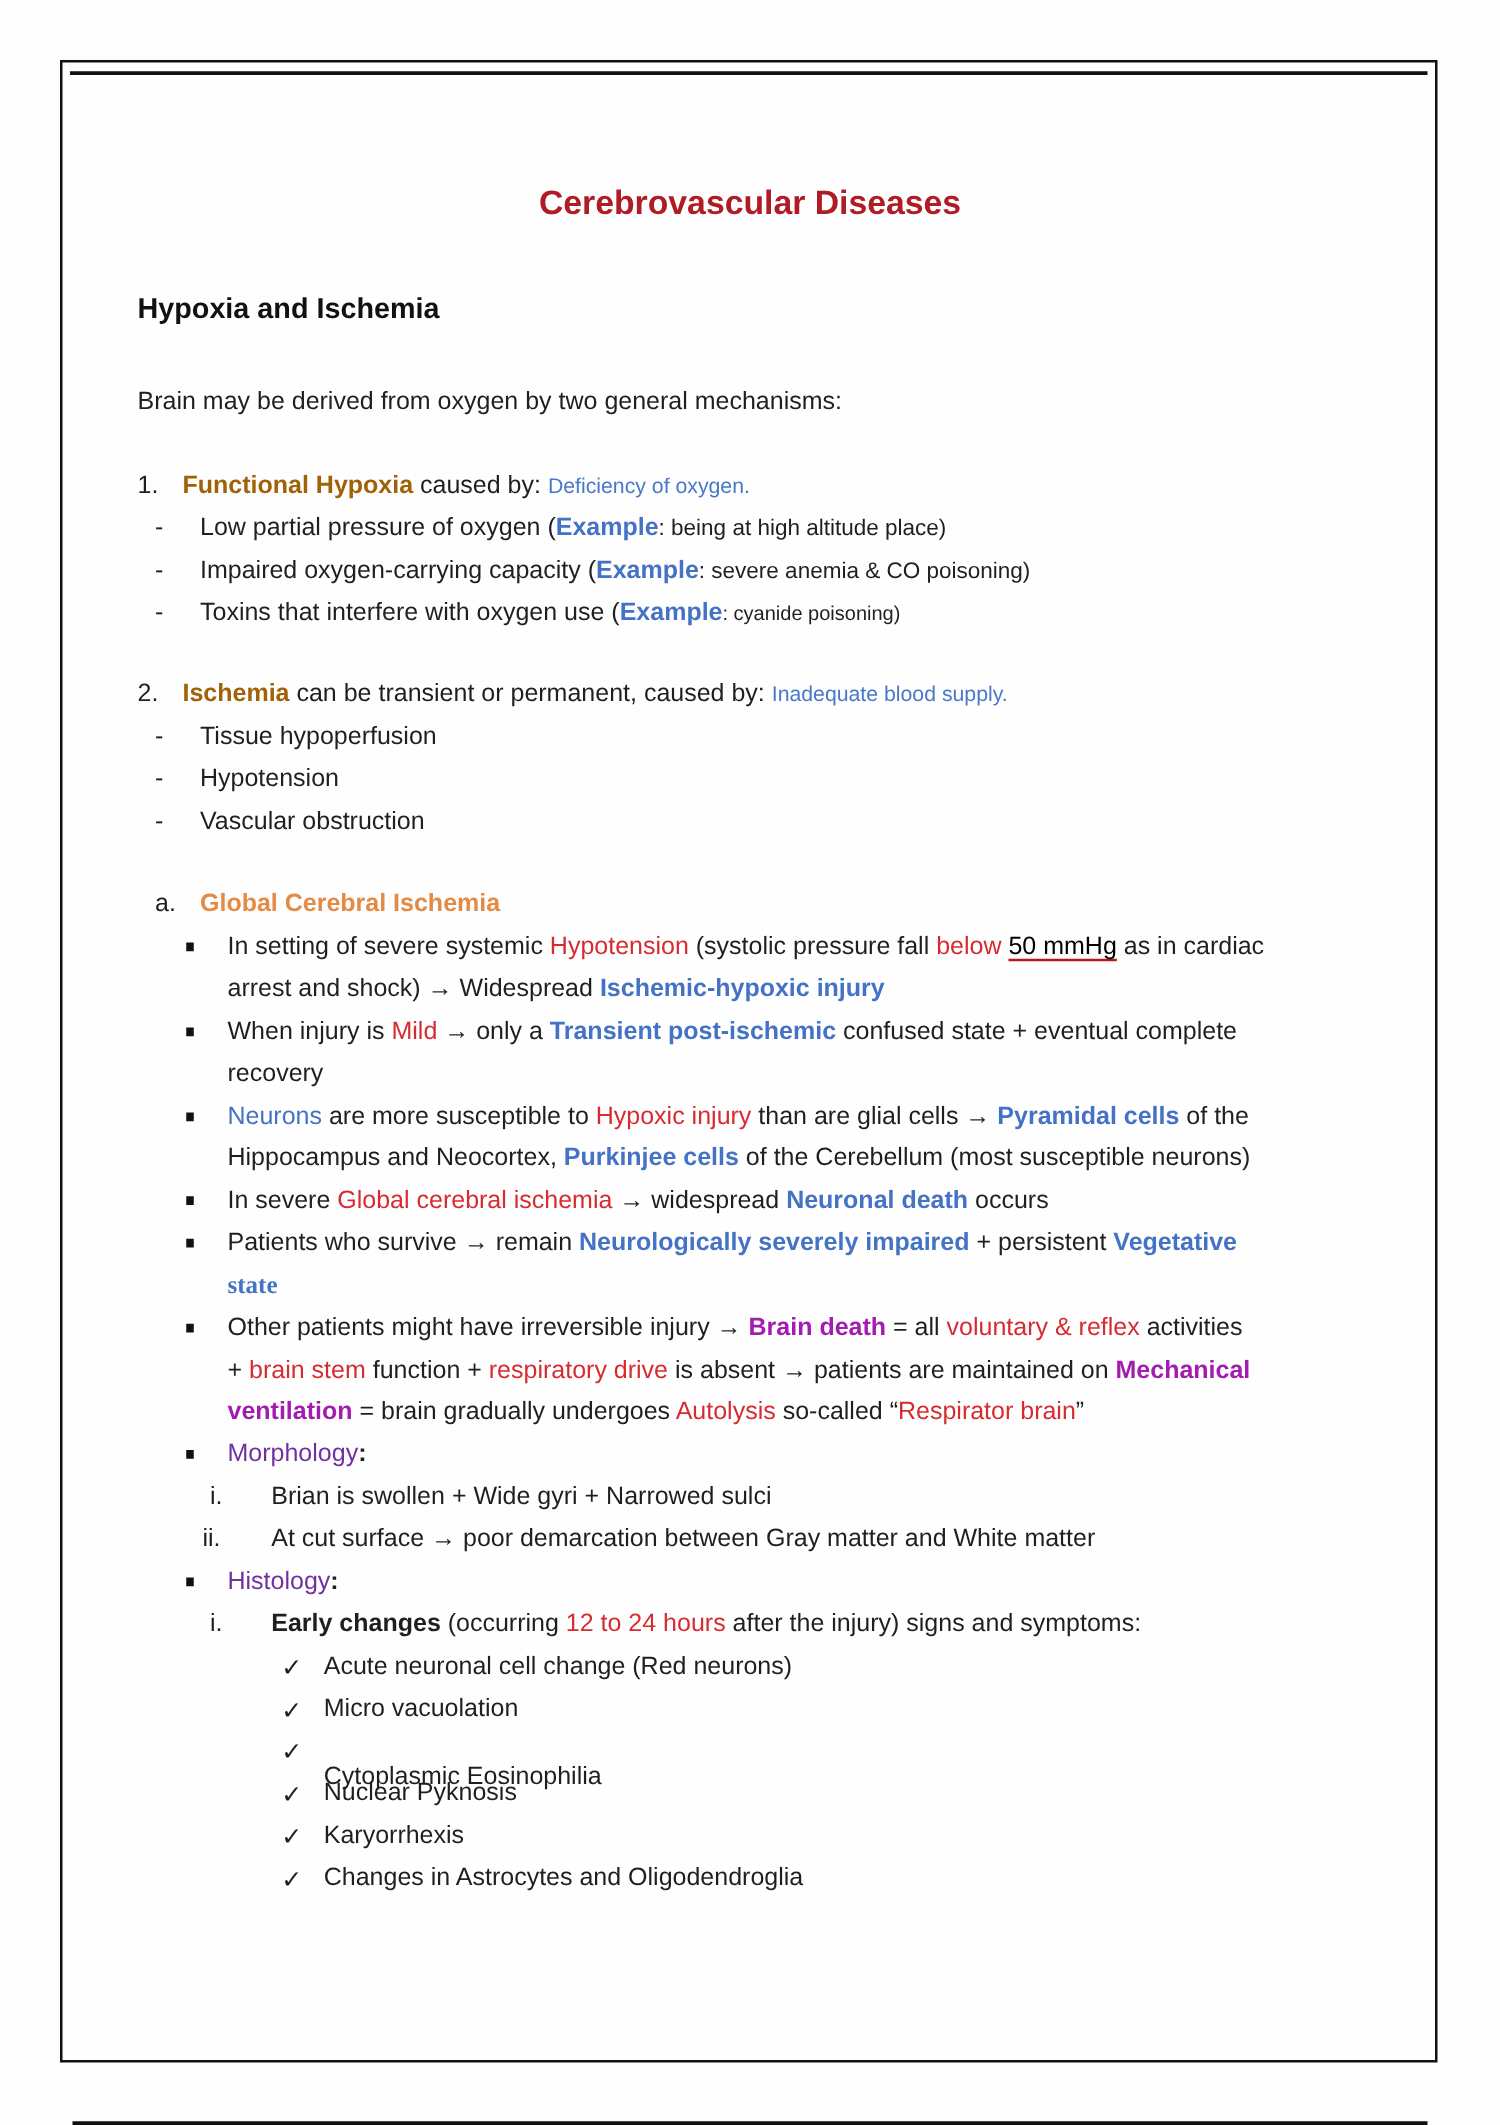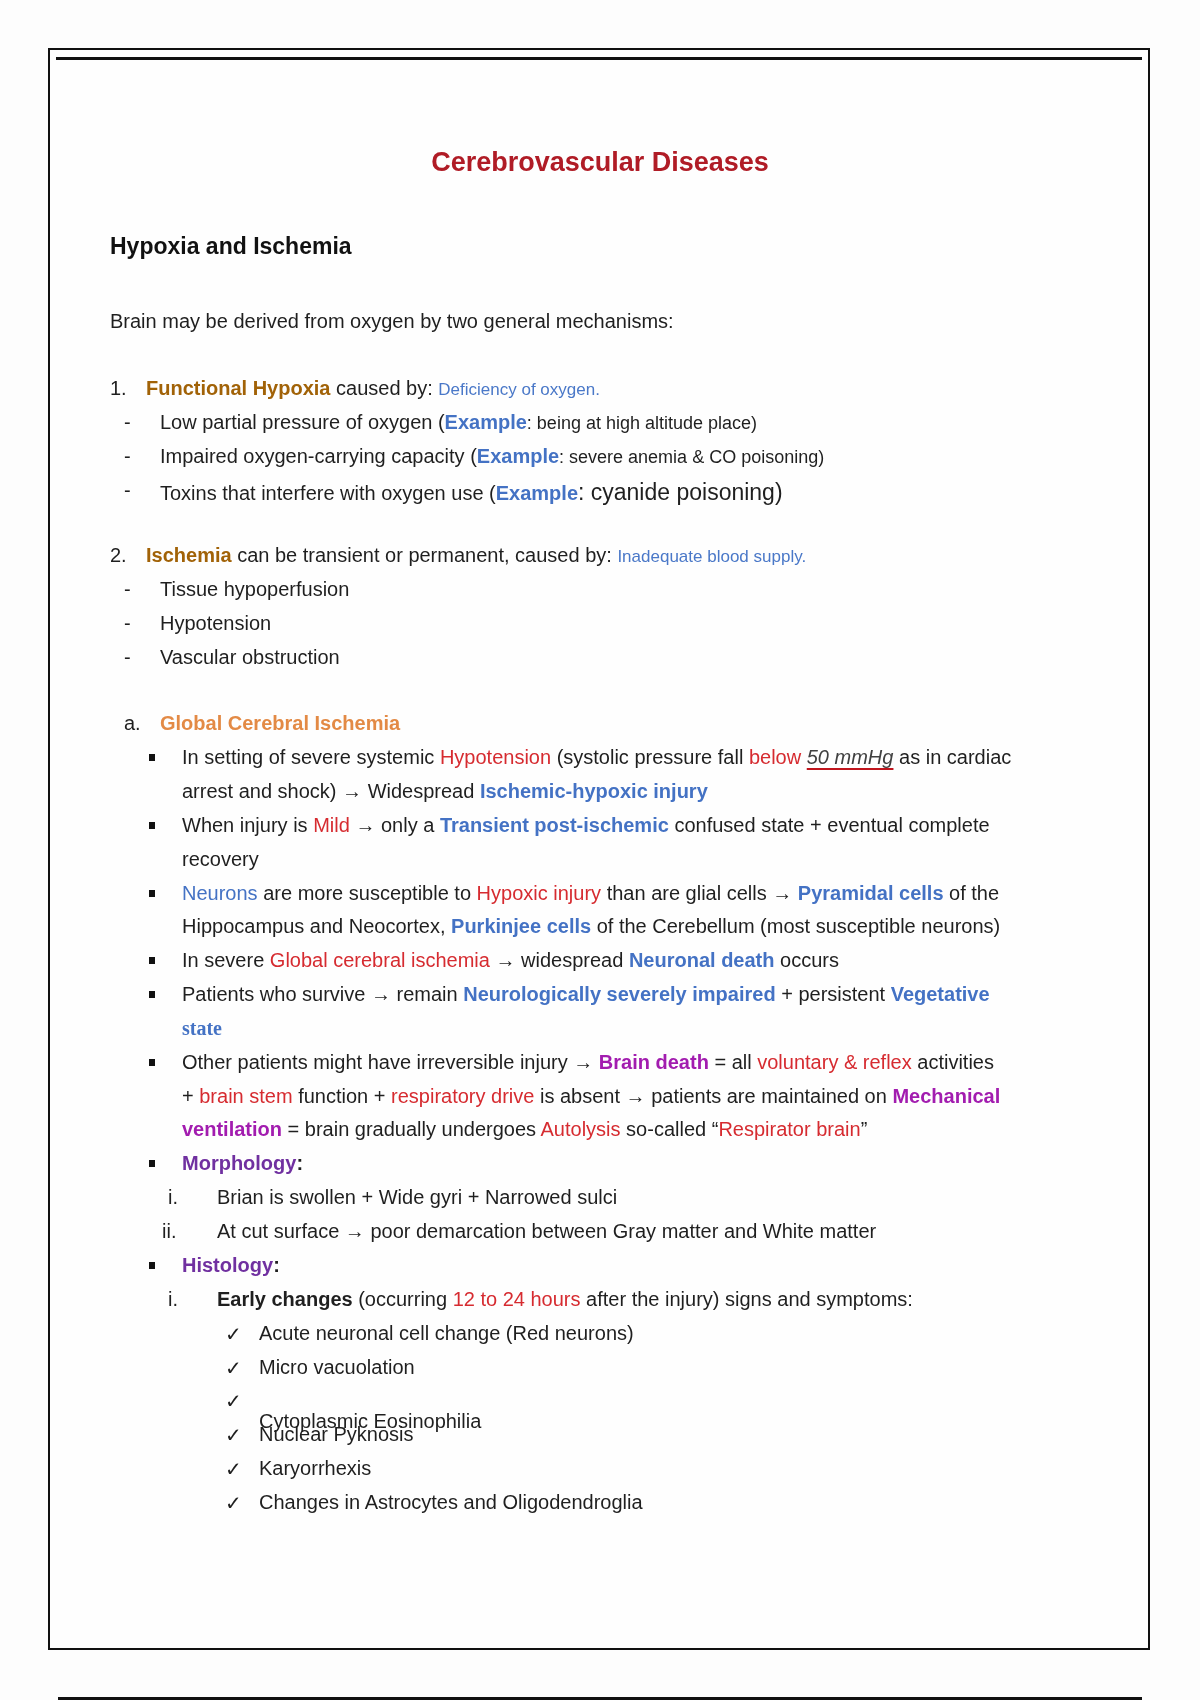--- a/index.html
+++ b/index.html
@@ -15,24 +15,24 @@
   .title { position: absolute; left: 0; top: 147px; width: 1200px; text-align: center;
            font-size: 27px; font-weight: bold; color: #b01c26; }
   .h2 { position: absolute; left: 110px; top: 233px; font-size: 23px; font-weight: bold; color: #111; }
   .line { position: absolute; font-size: 20px; white-space: nowrap; color: #1f1f1f; }
   .red { color: #d62b30; }
   .darkred { color: #a16207; font-weight: bold; }
   .blue { color: #4472c4; }
   .blue-b { color: #4472c4; font-weight: bold; }
   .navy-b { color: #a21caf; font-weight: bold; }
   .orange-b { color: #e38a45; font-weight: bold; }
-  .purple-b { color: #7030a0; font-weight: bold; }
+  .purple-b { color: #7030a0; font-weight: normal; }
   .small-blue { color: #4a78c8; font-size: 17px; }
   .bold { font-weight: bold; }
-  .ul-red { color: #404040; text-decoration: underline; text-decoration-color: #c0151d; text-decoration-thickness: 2px; text-underline-offset: 4px; font-style: italic; }
+  .ul-red { color: #000000; text-decoration: underline; text-decoration-color: #c0151d; text-decoration-thickness: 2px; text-underline-offset: 4px; }
   .marker { position: absolute; font-size: 20px; color: #1f1f1f; }
   .sq { position: absolute; width: 6px; height: 7px; background: #111; }
 </style>
 </head>
 <body>
 
 <div class="page-frame"></div>
 <div class="page-topline"></div>
 <div class="next-page-line"></div>
 
@@ -48,21 +48,21 @@
   <div class="marker" style="left:124px; top:411px;">-</div>
   <div class="line" style="left:160px; top:411px;">
     <span>Low partial pressure of oxygen (</span><span class="blue-b">Example</span><span style="font-size:18px">: being at high altitude place)</span>
   </div>
   <div class="marker" style="left:124px; top:445px;">-</div>
   <div class="line" style="left:160px; top:445px;">
     <span>Impaired oxygen-carrying capacity (</span><span class="blue-b">Example</span><span style="font-size:18px">: severe anemia &amp; CO poisoning)</span>
   </div>
   <div class="marker" style="left:124px; top:479px;">-</div>
   <div class="line" style="left:160px; top:479px;">
-    <span>Toxins that interfere with oxygen use (</span><span class="blue-b">Example</span><span style="font-size:23px">: cyanide poisoning)</span>
+    <span>Toxins that interfere with oxygen use (</span><span class="blue-b">Example</span><span style="font-size:16px">: cyanide poisoning)</span>
   </div>
 
   <div class="marker" style="left:110px; top:544px;">2.</div>
   <div class="line" style="left:146px; top:544px;">
     <span class="darkred">Ischemia</span><span> can be transient or permanent, caused by: </span><span class="small-blue">Inadequate blood supply.</span>
   </div>
   <div class="marker" style="left:124px; top:578px;">-</div>
   <div class="line" style="left:160px; top:578px;">Tissue hypoperfusion</div>
   <div class="marker" style="left:124px; top:612px;">-</div>
   <div class="line" style="left:160px; top:612px;">Hypotension</div>

